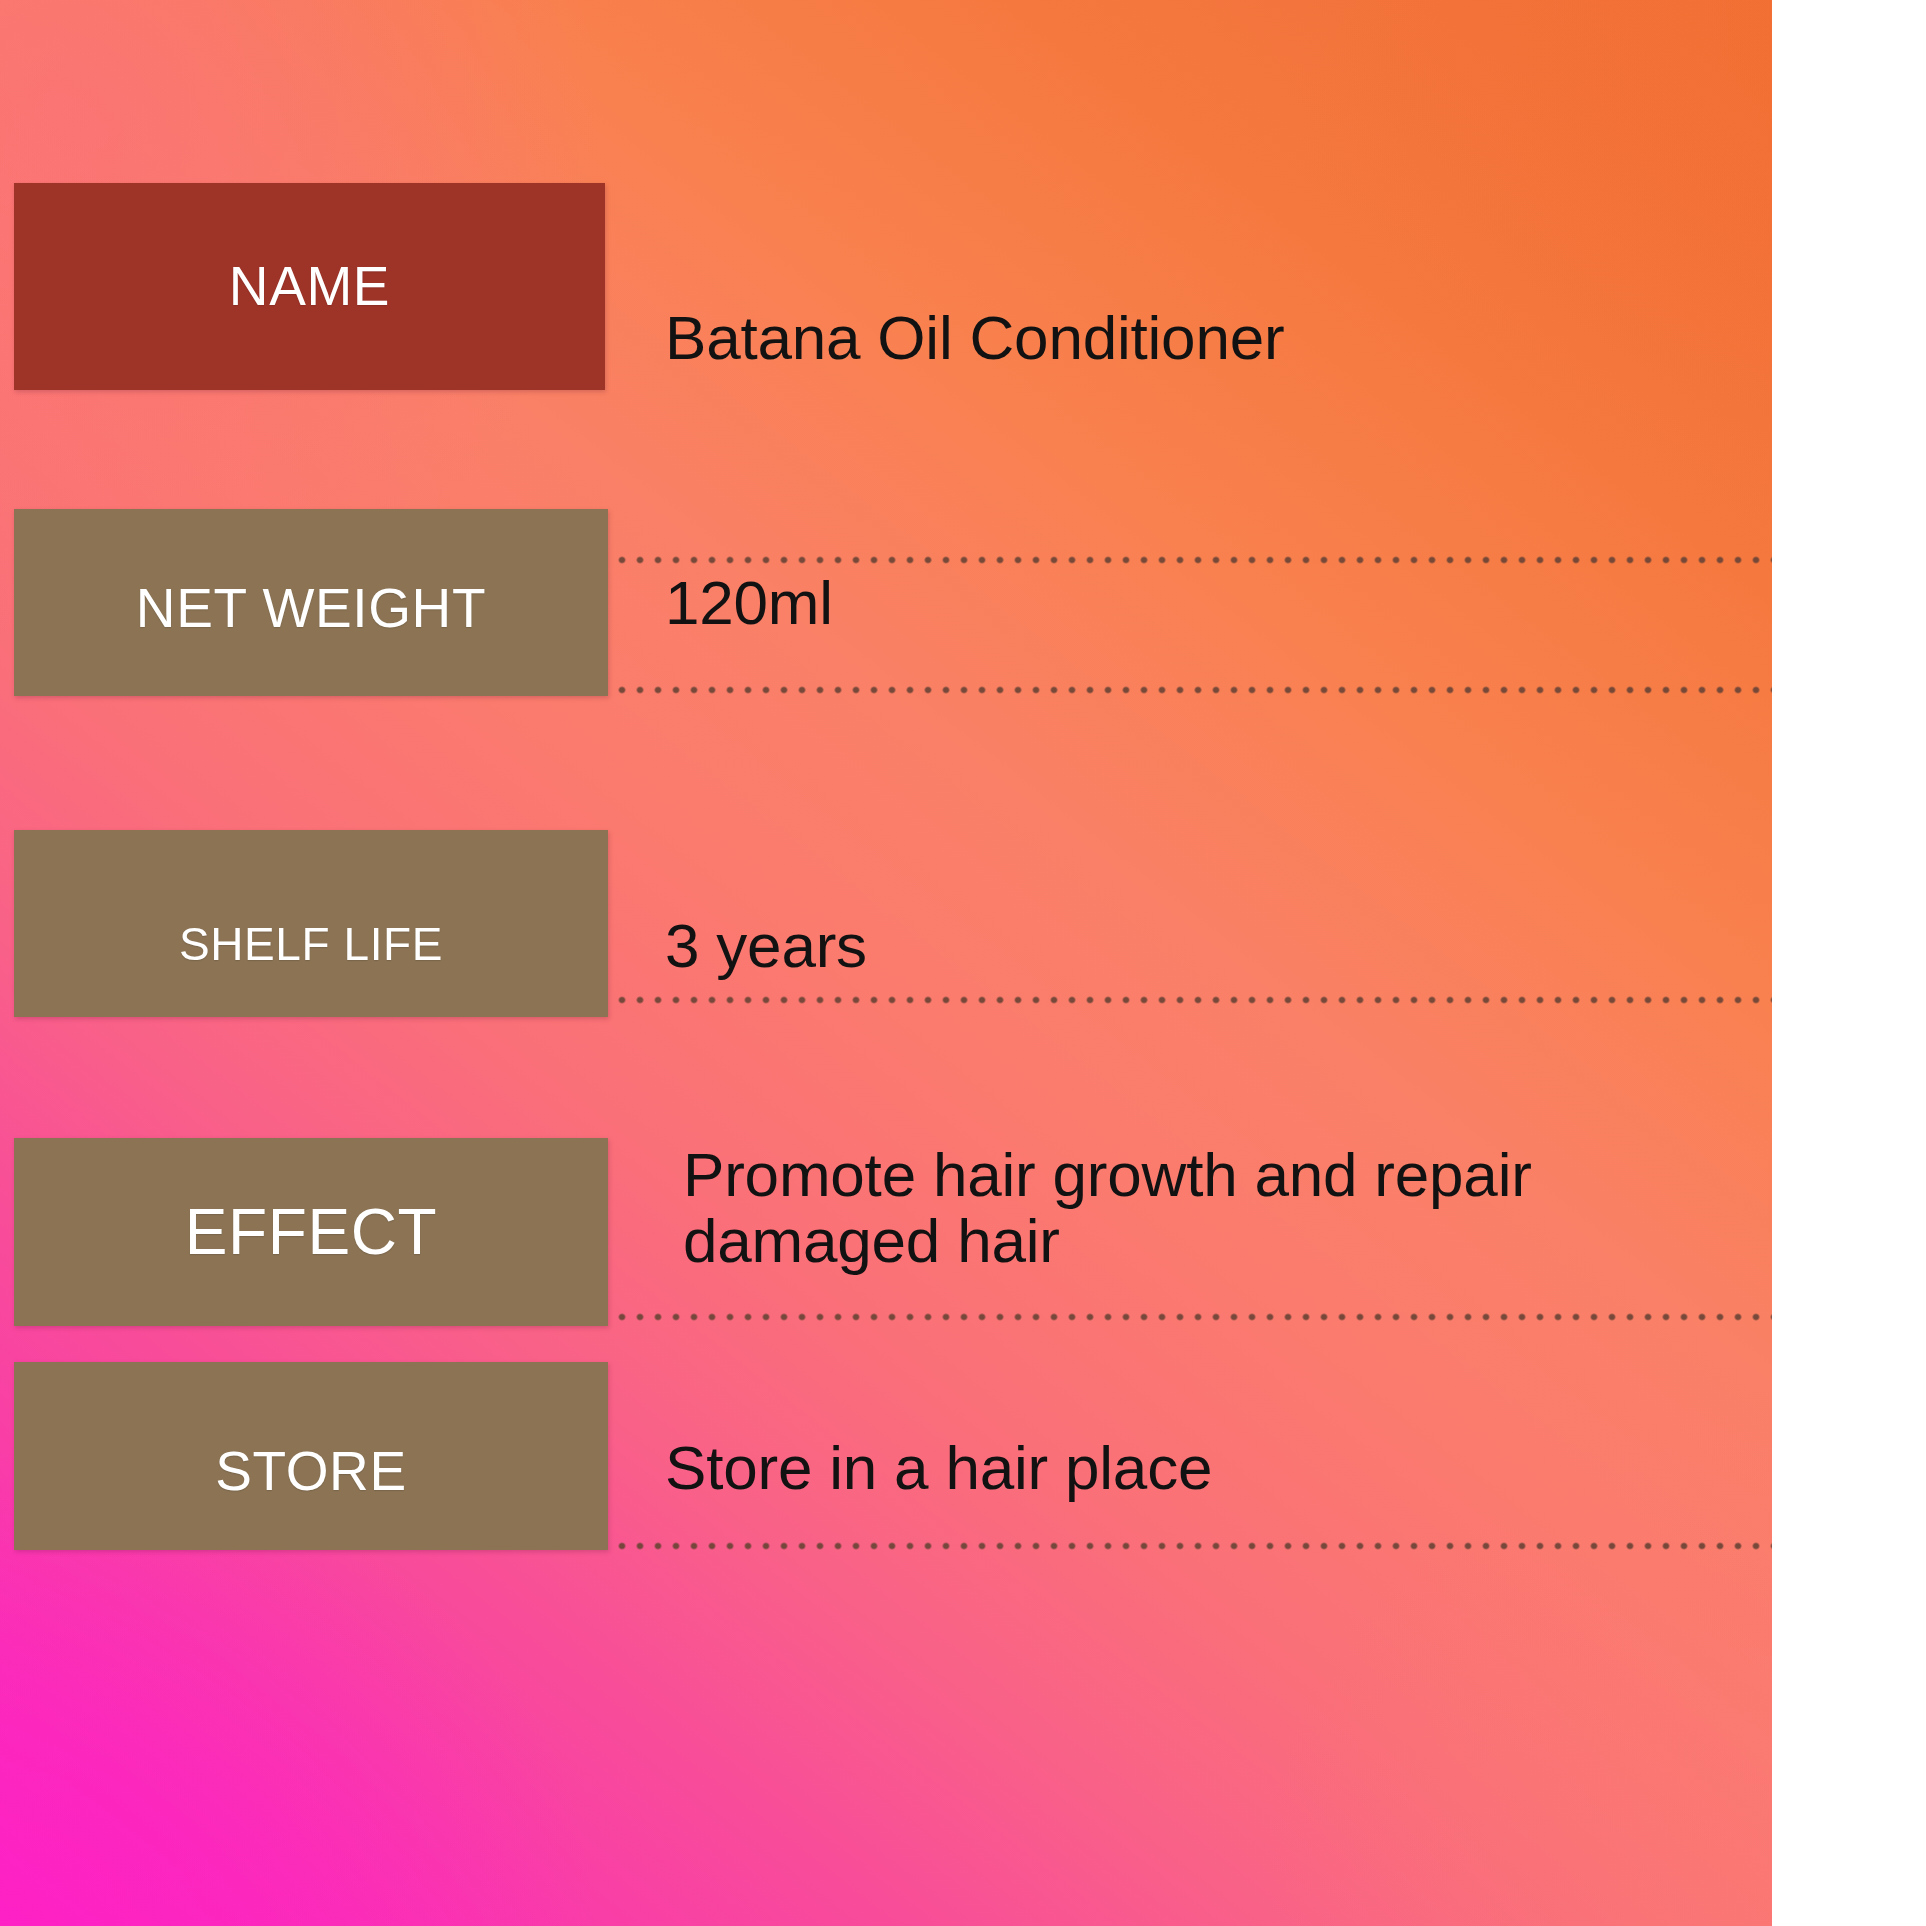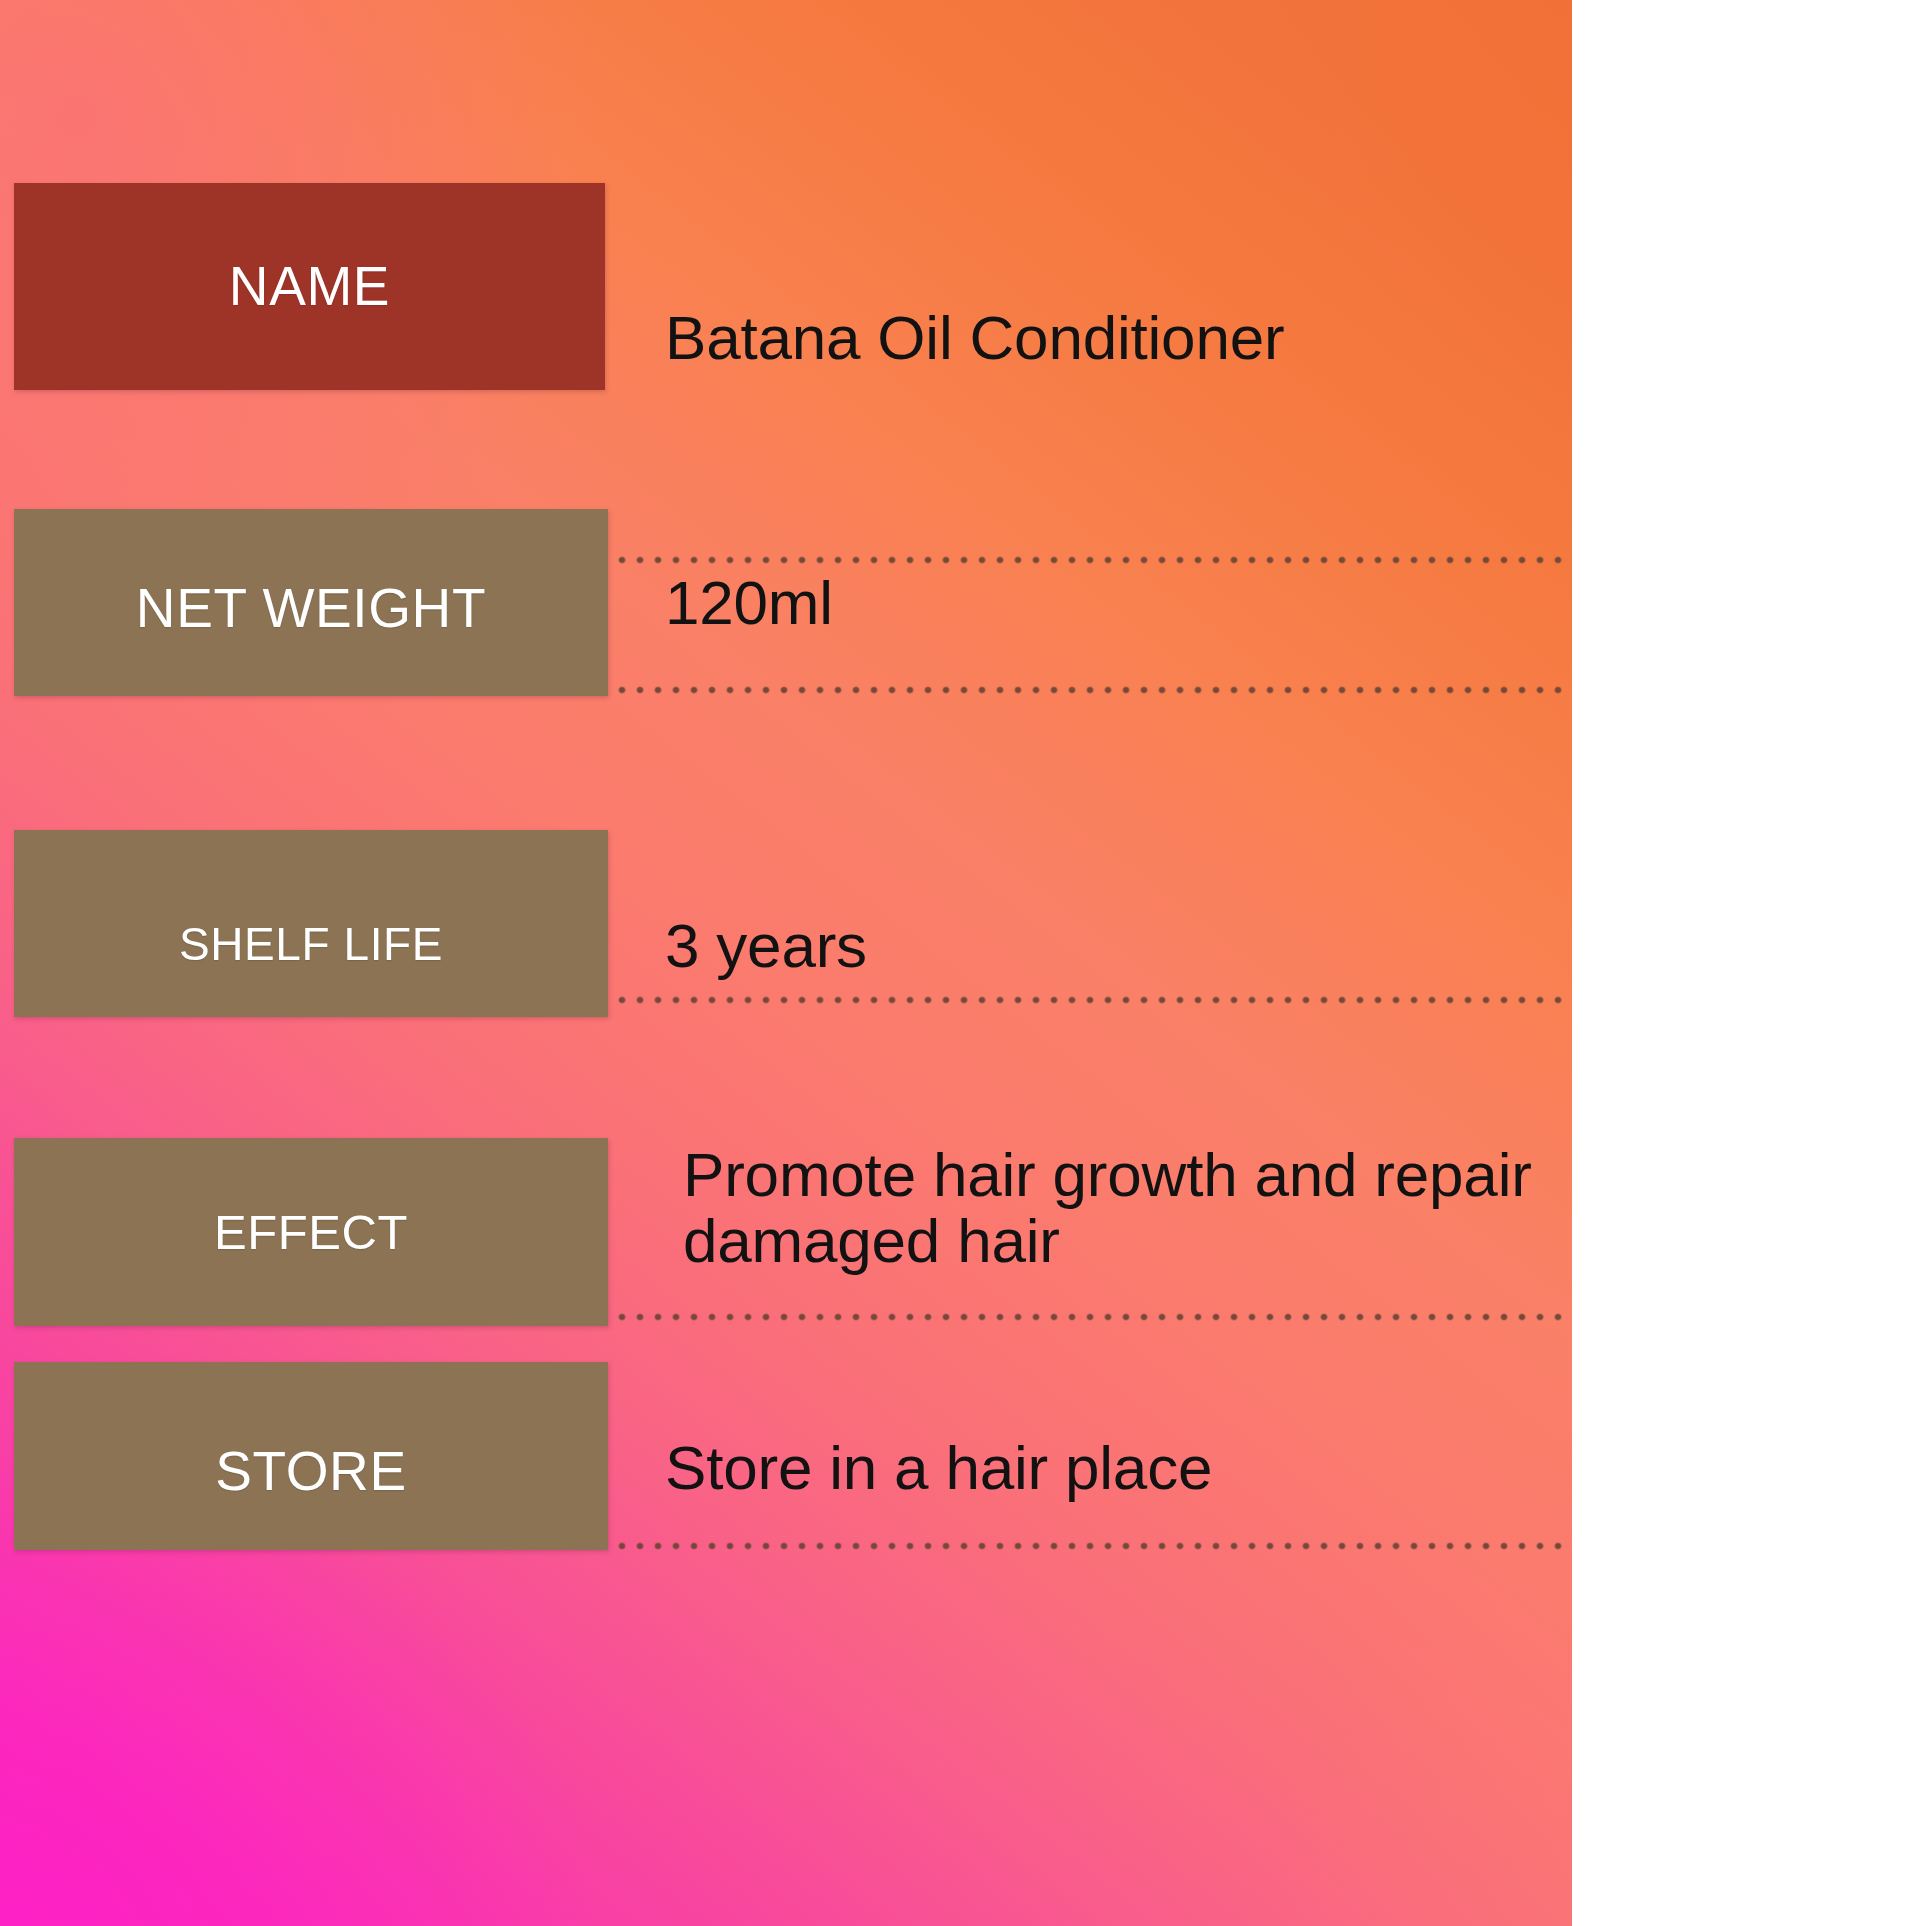--- a/index.html
+++ b/index.html
@@ -9,21 +9,21 @@
 
   body {
     width: 1926px;
     height: 1926px;
     font-family: "Liberation Sans", sans-serif;
     overflow: hidden;
   }
 
   #spec-card {
     position: relative;
-    width: 1572px;
+    width: 1772px;
     height: 1926px;
     overflow: hidden;
     
     background:
       linear-gradient(38deg,
         #FB27C0 0%,
         #FA2FB6 7%,
         #F93DA8 14%,
         #F84E98 22%,
         #F96188 30%,
@@ -114,21 +114,21 @@
   #row-weight .dot-rule   { left: 613px; top: 177px; width: 1207px; }
 
   #row-shelf       { top: 830px; height: 193px; }
   #row-shelf .label-box   { top: 0;  width: 594px; height: 187px; background: #8B7354; }
   #row-shelf .label-text  { font-size: 46px; margin-top: 41px; }
   #row-shelf .value-text  { left: 665px; top: 83px; font-size: 62px; }
   #row-shelf .dot-rule    { left: 613px; top: 166px; width: 1207px; }
 
   #row-effect      { top: 1138px; height: 205px; }
   #row-effect .label-box  { top: 0;  width: 594px; height: 188px; background: #8B7354; }
-  #row-effect .label-text { font-size: 49px; }
+  #row-effect .label-text { font-size: 64px; }
   #row-effect .value-text { left: 683px; top: 3.9px; font-size: 62px; width: 1220px; }
   #row-effect .dot-rule   { left: 613px; top: 175px; width: 1207px; }
 
   #row-store       { top: 1362px; height: 205px; }
   #row-store .label-box   { top: 0;  width: 594px; height: 188px; background: #8B7354; }
   #row-store .label-text  { font-size: 55px; margin-top: 31px; }
   #row-store .value-text  { left: 665px; top: 73px; font-size: 62px; }
   #row-store .dot-rule    { left: 613px; top: 180px; width: 1207px; }
 </style>
 </head>

